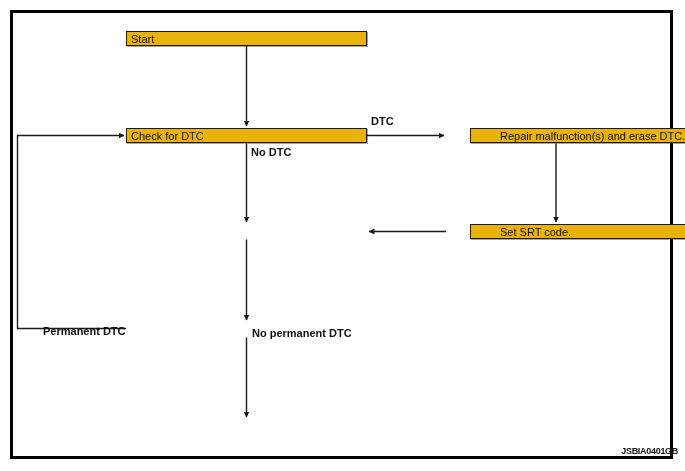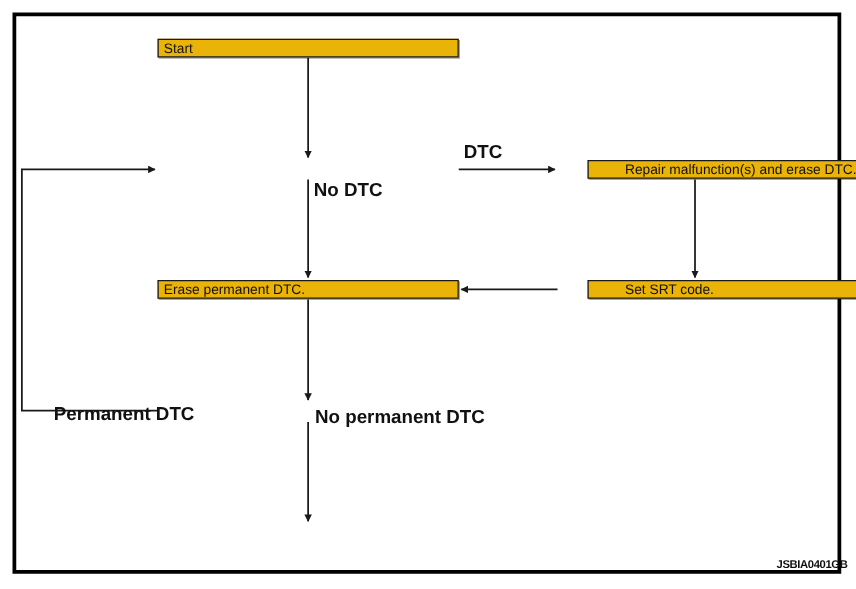--- a/index.html
+++ b/index.html
@@ -43,21 +43,21 @@
     color: #111111;
     line-height: 12px;
     padding: 1px 0 0 4px;
     white-space: nowrap;
     overflow: hidden;
   }
   .node.wide  { left: 126px; width: 241px; height: 15px; }
   .node.right { left: 470px; width: 228px; height: 15px; padding-left: 29px; }
   .edge-label {
     position: absolute;
-    font-size: 15px;
+    font-size: 11px;
     font-weight: bold;
     color: #111111;
     line-height: 11px;
     white-space: nowrap;
   }
   .figure-code {
     position: absolute;
     right: 7px;
     top: 446px;
     font-size: 9px;
@@ -87,24 +87,24 @@
       <path d="M 556 143.5 L 556 222" marker-end="url(#arrow)"></path>
       <path d="M 446 231.5 L 369 231.5" marker-end="url(#arrow)"></path>
       <path d="M 246.5 239.5 L 246.5 320" marker-end="url(#arrow)"></path>
       <path d="M 126 328.5 L 17.5 328.5 L 17.5 135.5 L 124 135.5" marker-end="url(#arrow)"></path>
       <path d="M 246.5 337.5 L 246.5 417" marker-end="url(#arrow)"></path>
     </g>
   </svg>
 
   <div class="node wide" style="top:31px">Start</div>
 
+  <div class="node wide" style="top:128px">Check for DTC</div>
 
   <div class="node right" style="top:128px">Repair malfunction(s) and erase DTC.</div>
 
-  <div class="node wide" style="top:224px">Erase permanent DTC.</div>
 
   <div class="node right" style="top:224px">Set SRT code.</div>
 
 
 
   <div class="edge-label" style="left:371px; top:116px">DTC</div>
 
   <div class="edge-label" style="left:251px; top:147px">No DTC</div>
 
   <div class="edge-label" style="left:43px; top:326px">Permanent DTC</div>

